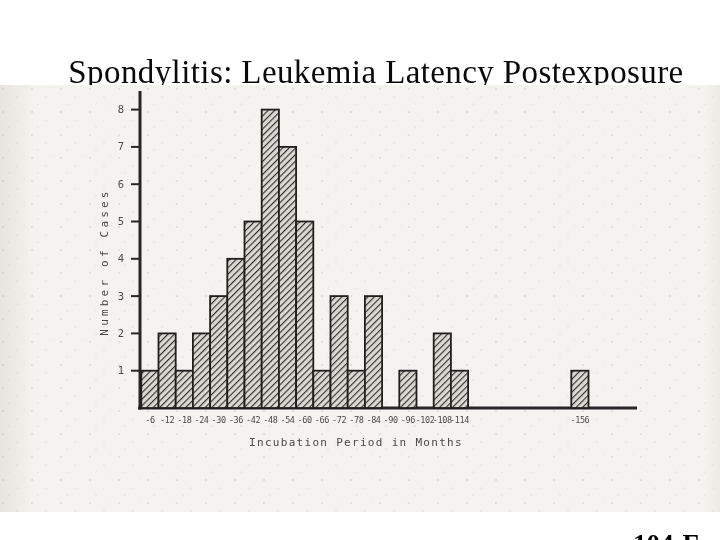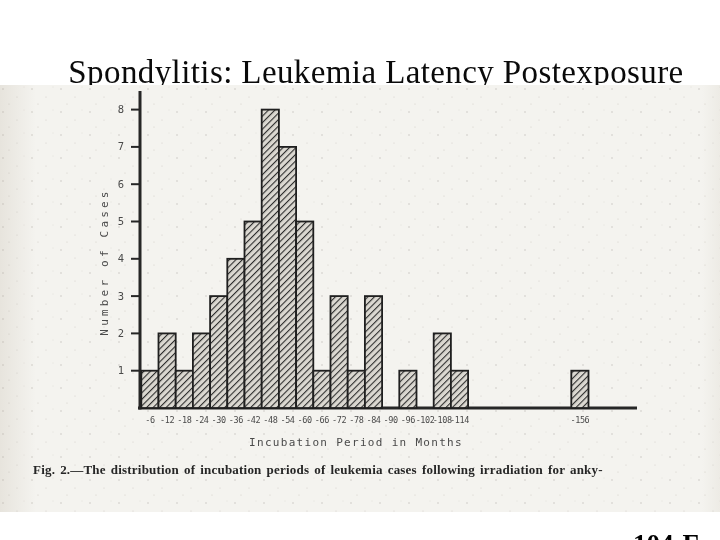--- a/index.html
+++ b/index.html
@@ -122,20 +122,19 @@
           <text x="425.1" y="338" text-anchor="middle" fill="#4a4a4a" font-family="&quot;DejaVu Sans Mono&quot;, monospace" font-size="8.5" letter-spacing="-0.4">-102</text>
           <text x="442.3" y="338" text-anchor="middle" fill="#4a4a4a" font-family="&quot;DejaVu Sans Mono&quot;, monospace" font-size="8.5" letter-spacing="-0.4">-108</text>
           <text x="459.5" y="338" text-anchor="middle" fill="#4a4a4a" font-family="&quot;DejaVu Sans Mono&quot;, monospace" font-size="8.5" letter-spacing="-0.4">-114</text>
           <text x="579.9" y="338" text-anchor="middle" fill="#4a4a4a" font-family="&quot;DejaVu Sans Mono&quot;, monospace" font-size="8.5" letter-spacing="-0.4">-156</text>
           <text x="356" y="361" text-anchor="middle" fill="#4a4a4a" font-family="&quot;DejaVu Sans Mono&quot;, monospace" font-size="11" letter-spacing="1.3">Incubation Period in Months</text>
           <text transform="translate(108,177) rotate(-90)" text-anchor="middle" fill="#4a4a4a" font-family="&quot;DejaVu Sans Mono&quot;, monospace" font-size="11" letter-spacing="3.2">Number of Cases</text>
         </g>
     </svg>
 
     <div class="caption">
-      <p class="cap-line cap-indent"><span>Fig. 2.—The distribution of incubation periods of leukemia cases following irradiation for anky-</span></p>
     </div>
 
   </div>
 
   <div class="page-label">104-F</div>
 
 </div>
 
 </body></html>

